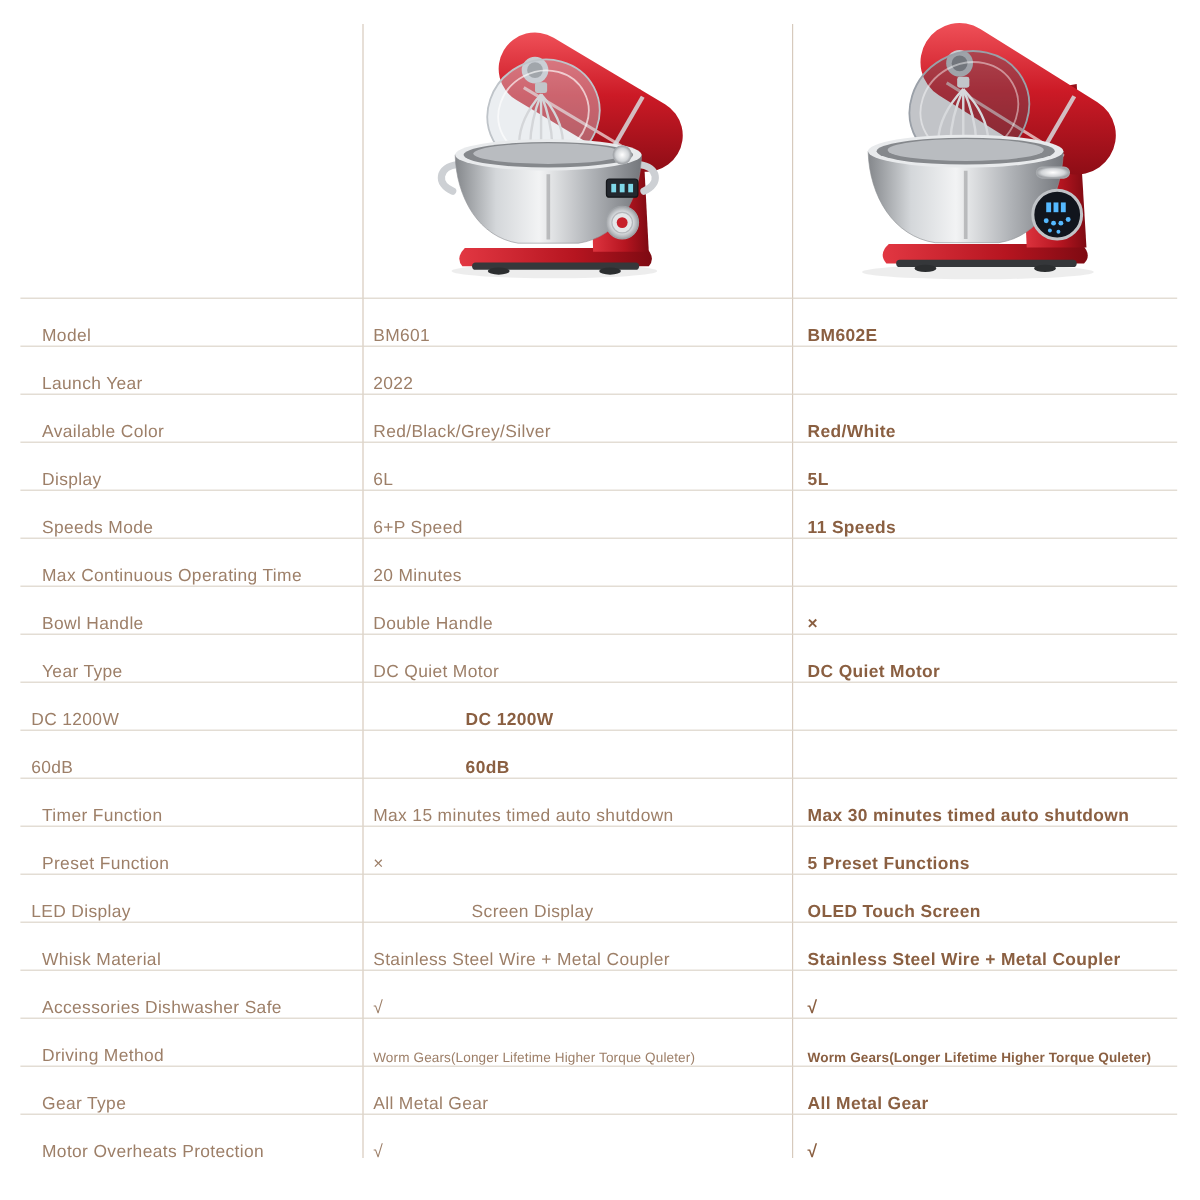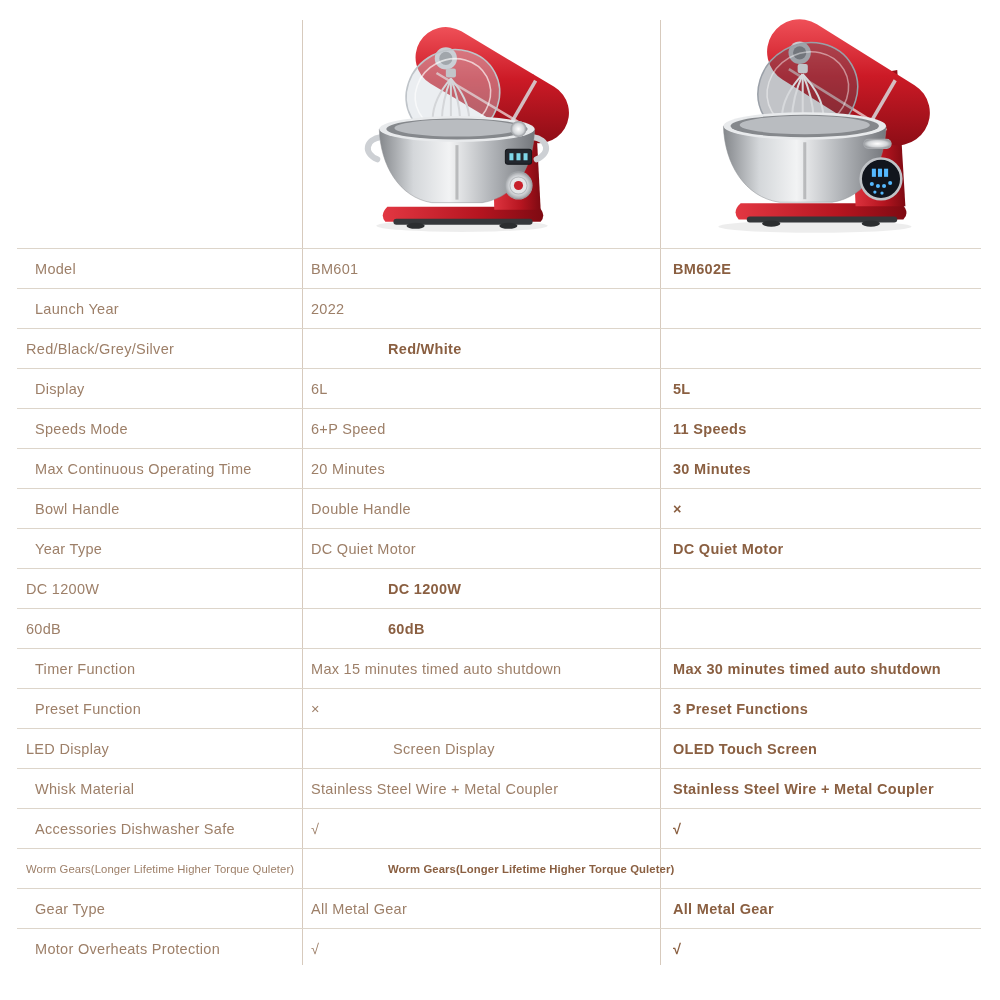--- a/index.html
+++ b/index.html
@@ -27,21 +27,21 @@
   .vline.v2 { left: 660px; }
 
   
   .product-img { position: absolute; }
   .product-img.left  { left: 356px; top: 12px; width: 214px; height: 232px; }
   .product-img.right { left: 698px; top: 8px;  width: 244px; height: 236px; }
 
   
   .table { position: absolute; left: 17px; top: 248px; width: 964px; }
   .row {
-    display: flex; align-items: center;
+    display: flex; align-items: flex-end;
     height: 40px; border-top: 1px solid var(--row-line);
   }
   .cell {
     font-size: 14.5px; letter-spacing: 0.3px;
     color: var(--value-text);
     white-space: nowrap; overflow: hidden;
   }
   .c1 { width: 285px; padding-left: 18px; color: var(--label-text); }
   .c2 { width: 358px; padding-left: 9px; }
   .c3 { flex: 1; padding-left: 13px; font-weight: 700; color: var(--highlight-text); }
@@ -191,40 +191,40 @@
       <div class="cell c2">BM601</div>
       <div class="cell c3">BM602E</div>
     </div>
 
     <div class="row">
       <div class="cell c1">Launch Year</div>
       <div class="cell c2">2022</div>
     </div>
 
     <div class="row">
+      <div class="cell c1">Available Color</div>
       <div class="cell c2">Red/Black/Grey/Silver</div>
       <div class="cell c3">Red/White</div>
     </div>
 
     <div class="row">
       <div class="cell c1">Display</div>
       <div class="cell c2">6L</div>
       <div class="cell c3">5L</div>
     </div>
 
     <div class="row">
       <div class="cell c1">Speeds Mode</div>
       <div class="cell c2">6+P Speed</div>
       <div class="cell c3">11 Speeds</div>
     </div>
 
     <div class="row">
       <div class="cell c1">Max Continuous Operating Time</div>
       <div class="cell c2">20 Minutes</div>
-      <div class="cell c3">30 Minutes</div>
     </div>
 
     <div class="row">
       <div class="cell c1">Bowl Handle</div>
       <div class="cell c2">Double Handle</div>
       <div class="cell c3">×</div>
     </div>
 
     <div class="row">
       <div class="cell c1">Year Type</div>
@@ -244,21 +244,21 @@
 
     <div class="row">
       <div class="cell c1">Timer Function</div>
       <div class="cell c2">Max 15 minutes timed auto shutdown</div>
       <div class="cell c3">Max 30 minutes timed auto shutdown</div>
     </div>
 
     <div class="row">
       <div class="cell c1">Preset Function</div>
       <div class="cell c2">×</div>
-      <div class="cell c3">3 Preset Functions</div>
+      <div class="cell c3">5 Preset Functions</div>
     </div>
 
     <div class="row">
       <div class="cell c2">LED Display</div>
       <div class="cell c1">Screen Display</div>
       <div class="cell c3">OLED Touch Screen</div>
     </div>
 
     <div class="row">
       <div class="cell c1">Whisk Material</div>
@@ -266,20 +266,21 @@
       <div class="cell c3">Stainless Steel Wire + Metal Coupler</div>
     </div>
 
     <div class="row">
       <div class="cell c1">Accessories Dishwasher Safe</div>
       <div class="cell c2">√</div>
       <div class="cell c3">√</div>
     </div>
 
     <div class="row">
+      <div class="cell c1">Driving Method</div>
       <div class="cell c2 small">Worm Gears(Longer Lifetime Higher Torque Quleter)</div>
       <div class="cell c3 small">Worm Gears(Longer Lifetime Higher Torque Quleter)</div>
     </div>
 
     <div class="row">
       <div class="cell c1">Gear Type</div>
       <div class="cell c2">All Metal Gear</div>
       <div class="cell c3">All Metal Gear</div>
     </div>
 

